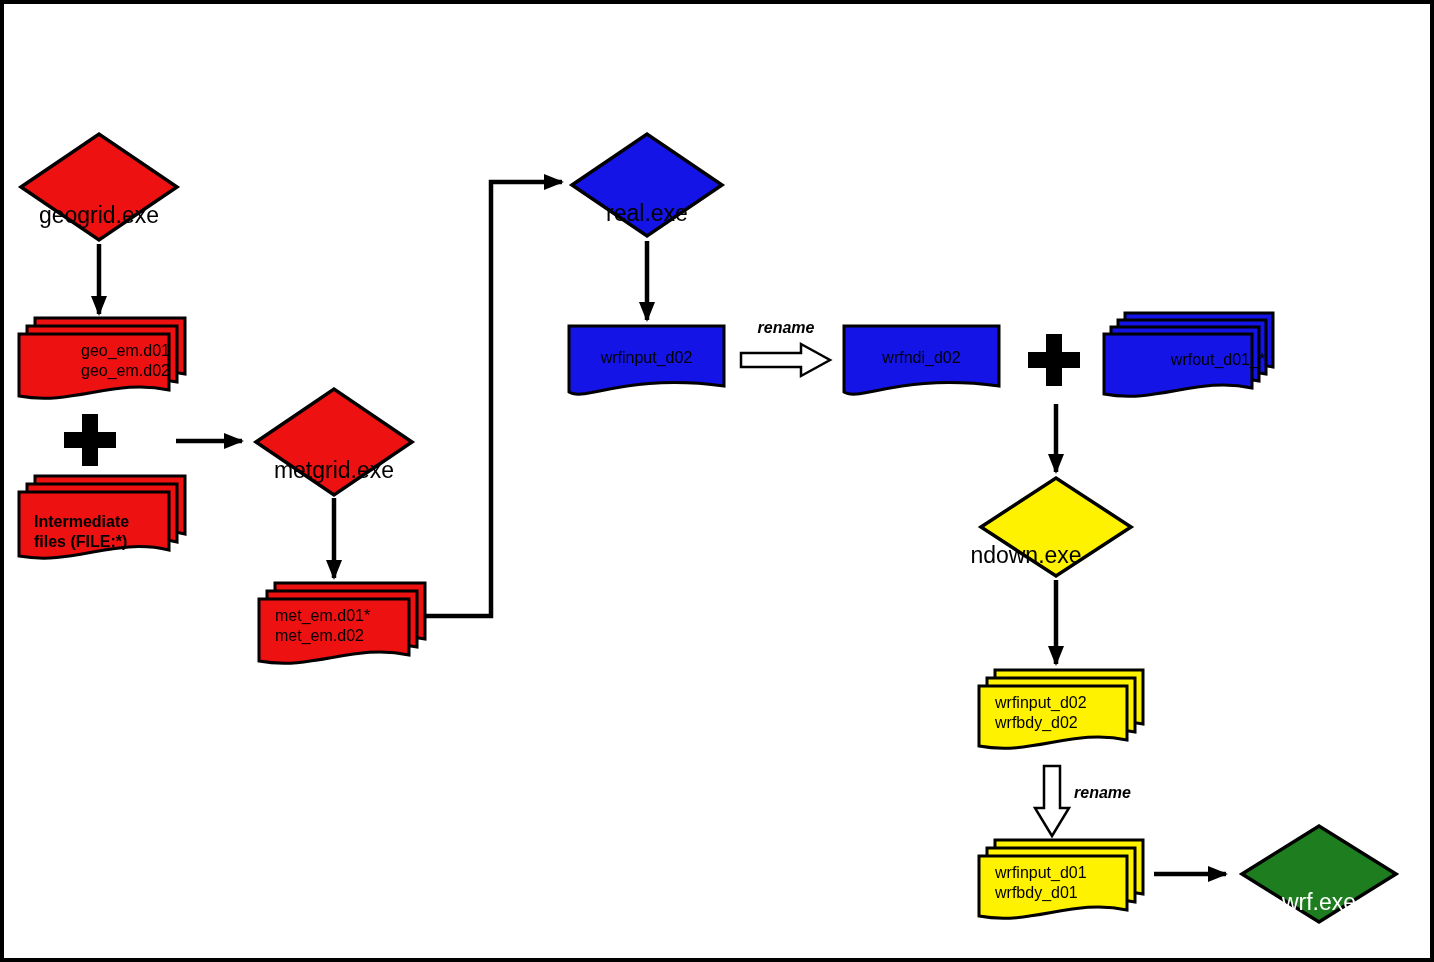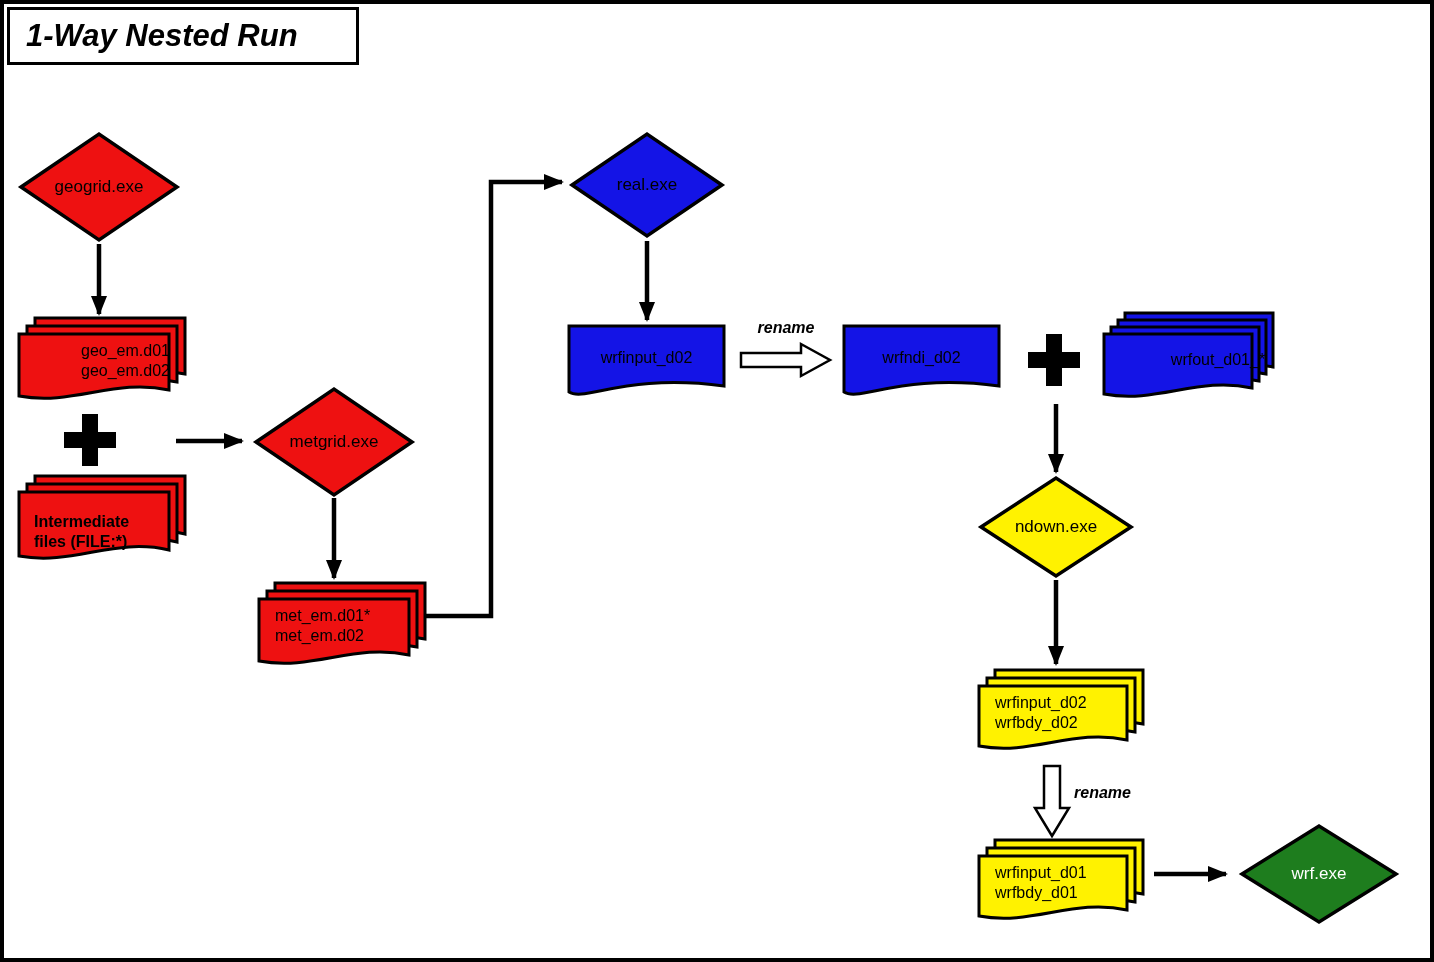--- a/index.html
+++ b/index.html
@@ -19,22 +19,22 @@
     box-sizing:border-box;
     border:3px solid #000;
     background:#fff;
     display:flex; align-items:center;
     padding-left:16px;
     font-size:31px; font-weight:bold; font-style:italic;
     color:#000;
   }
   .shape-label {
     position:absolute;
-    font-size:17px; line-height:20px; height:20px;
-    text-align:center; color:#000; white-space:nowrap;
+    font-size:23px; line-height:20px; height:20px;
+    text-align:center; color:#000; white-space:nowrap;margin-top:28px;
   }
   .doc-text {
     position:absolute;
     font-size:16px; line-height:20px; color:#000; white-space:nowrap;
   }
   .doc-text.center { text-align:center; }
   .rename-label {
     position:absolute;
     font-size:16px; font-style:italic; font-weight:bold; color:#000000;
     white-space:nowrap;
@@ -112,29 +112,28 @@
       <path d="M0,0 L148,0 L148,54 C94,42 54,70 0,60 Z" stroke="#000" stroke-width="3" fill="#fff200"></path>
     </g>
 
     <g transform="translate(975,852)">
       <path d="M0,0 L148,0 L148,54 C94,42 54,70 0,60 Z" transform="translate(16,-16)" stroke="#000" stroke-width="3" fill="#fff200"></path>
       <path d="M0,0 L148,0 L148,54 C94,42 54,70 0,60 Z" transform="translate(8,-8)" stroke="#000" stroke-width="3" fill="#fff200"></path>
       <path d="M0,0 L148,0 L148,54 C94,42 54,70 0,60 Z" stroke="#000" stroke-width="3" fill="#fff200"></path>
     </g>
   </svg>
 
-  <div class="title-box">1-Way Nested Run</div>
 
   <div class="plus" style="left:60px; top:410px;"></div>
   <div class="plus" style="left:1024px; top:330px;"></div>
 
   <div class="shape-label" style="left:25px; top:173px; width:140px;">geogrid.exe</div>
   <div class="shape-label" style="left:260px; top:428px; width:140px;">metgrid.exe</div>
   <div class="shape-label" style="left:573px; top:171px; width:140px;">real.exe</div>
-  <div class="shape-label" style="left:982px; top:513px; width:140px;text-align:center;">ndown.exe</div>
+  <div class="shape-label" style="left:952px; top:513px; width:140px;text-align:center;">ndown.exe</div>
   <div class="shape-label white-text" style="left:1245px; top:860px; width:140px;">wrf.exe</div>
 
   <div class="doc-text" style="left:33px; top:337px;margin-left:44px;">
     <div>geo_em.d01</div>
     <div>geo_em.d02</div>
   </div>
 
   <div class="doc-text" style="left:30px; top:508px;font-weight:bold;">
     <div>Intermediate</div>
     <div>files (FILE:*)</div>

